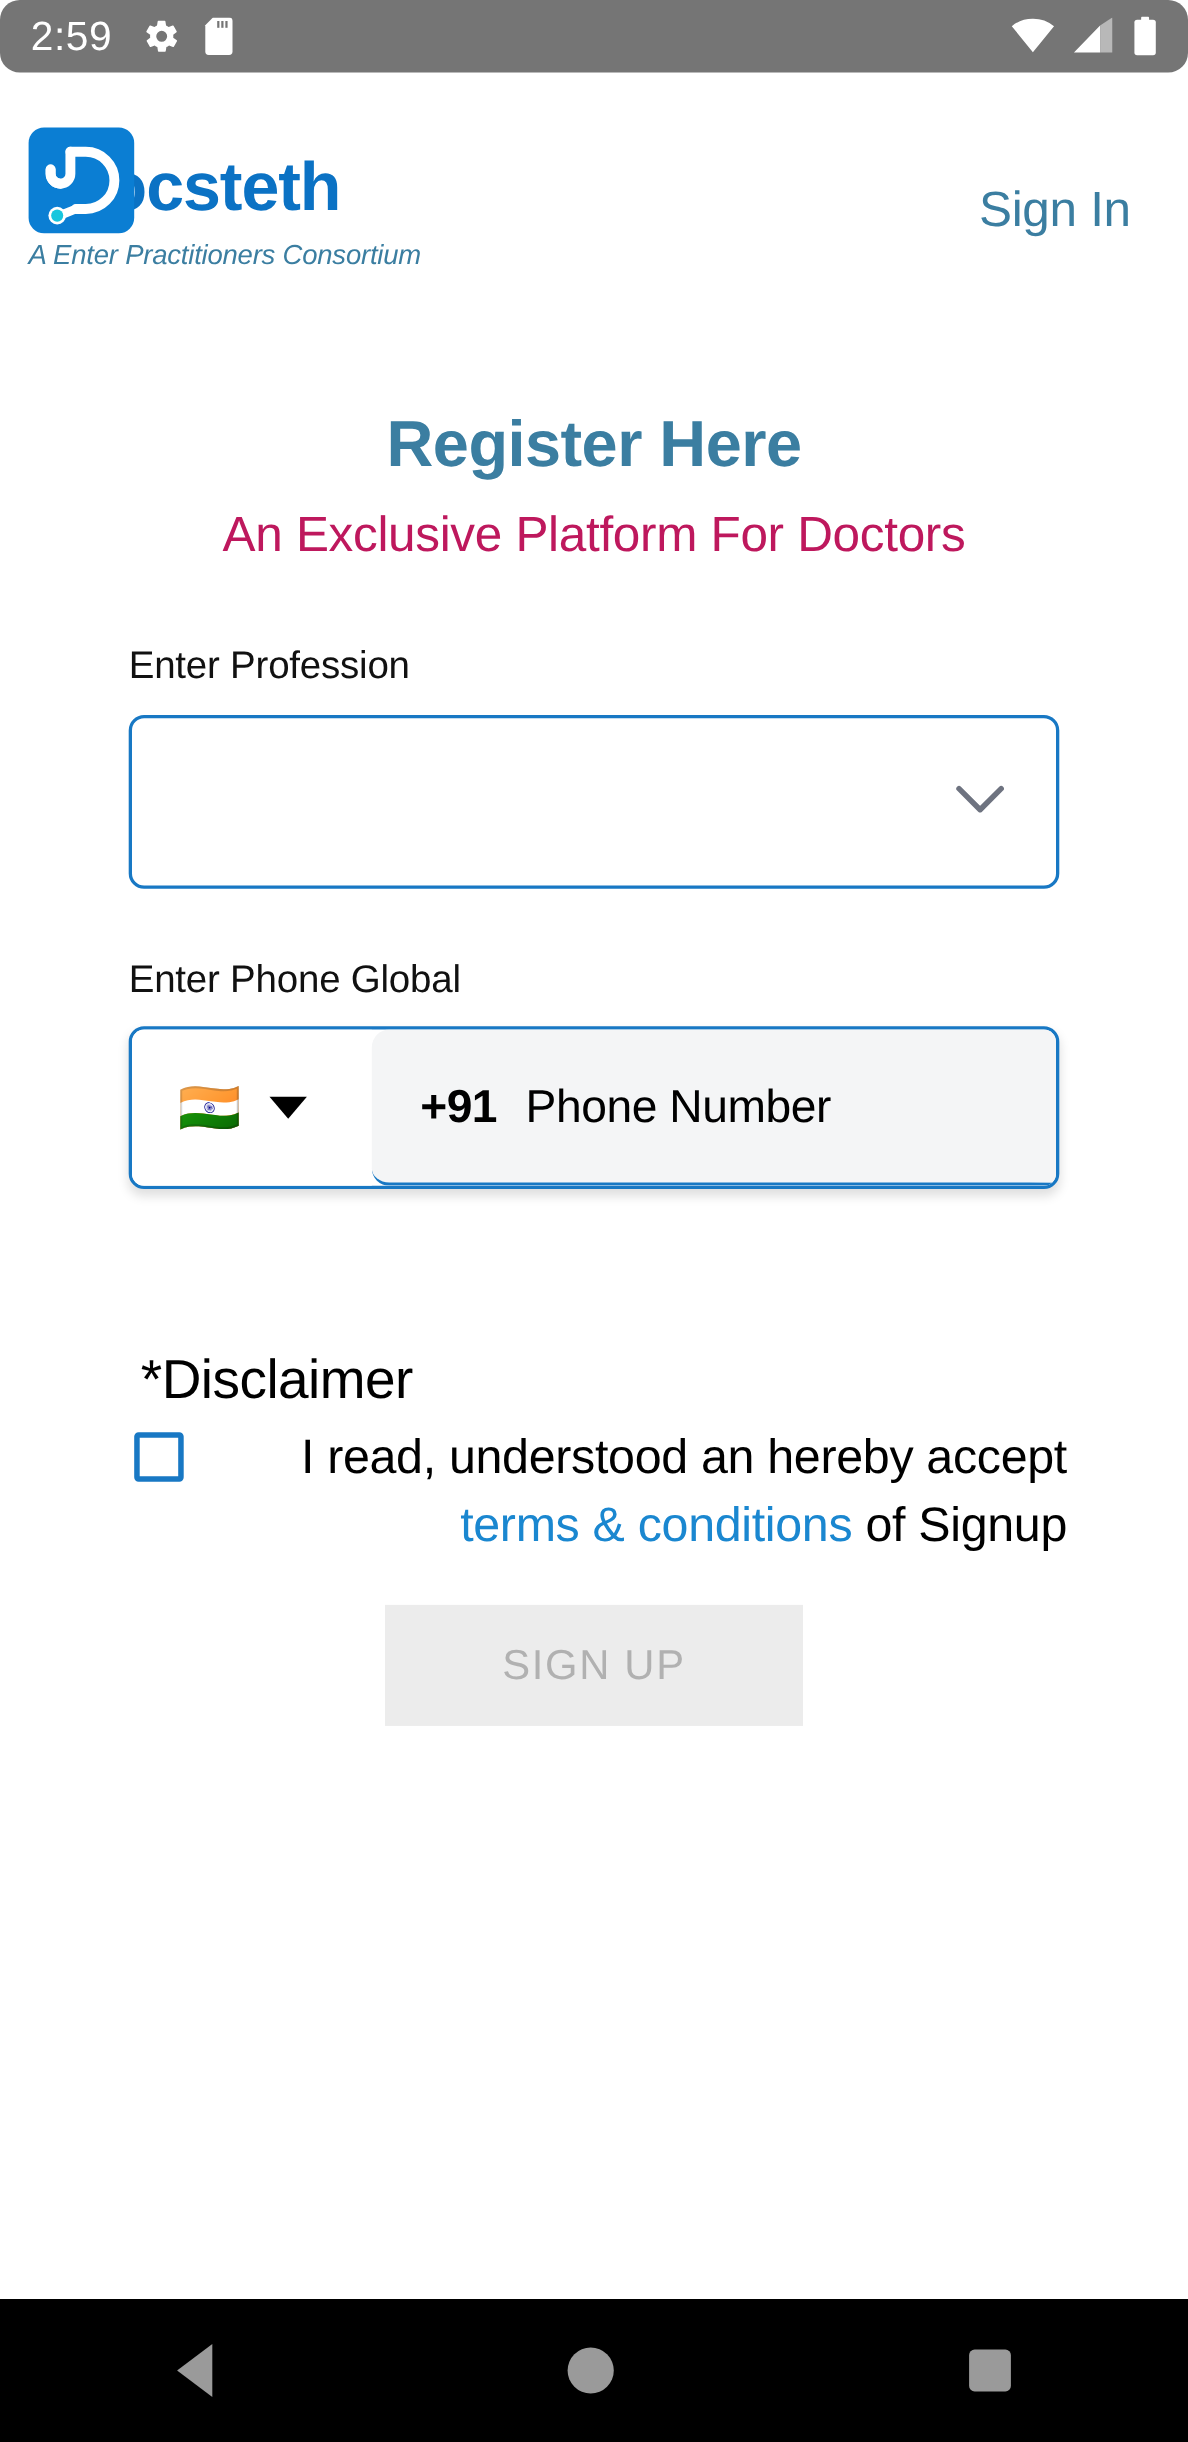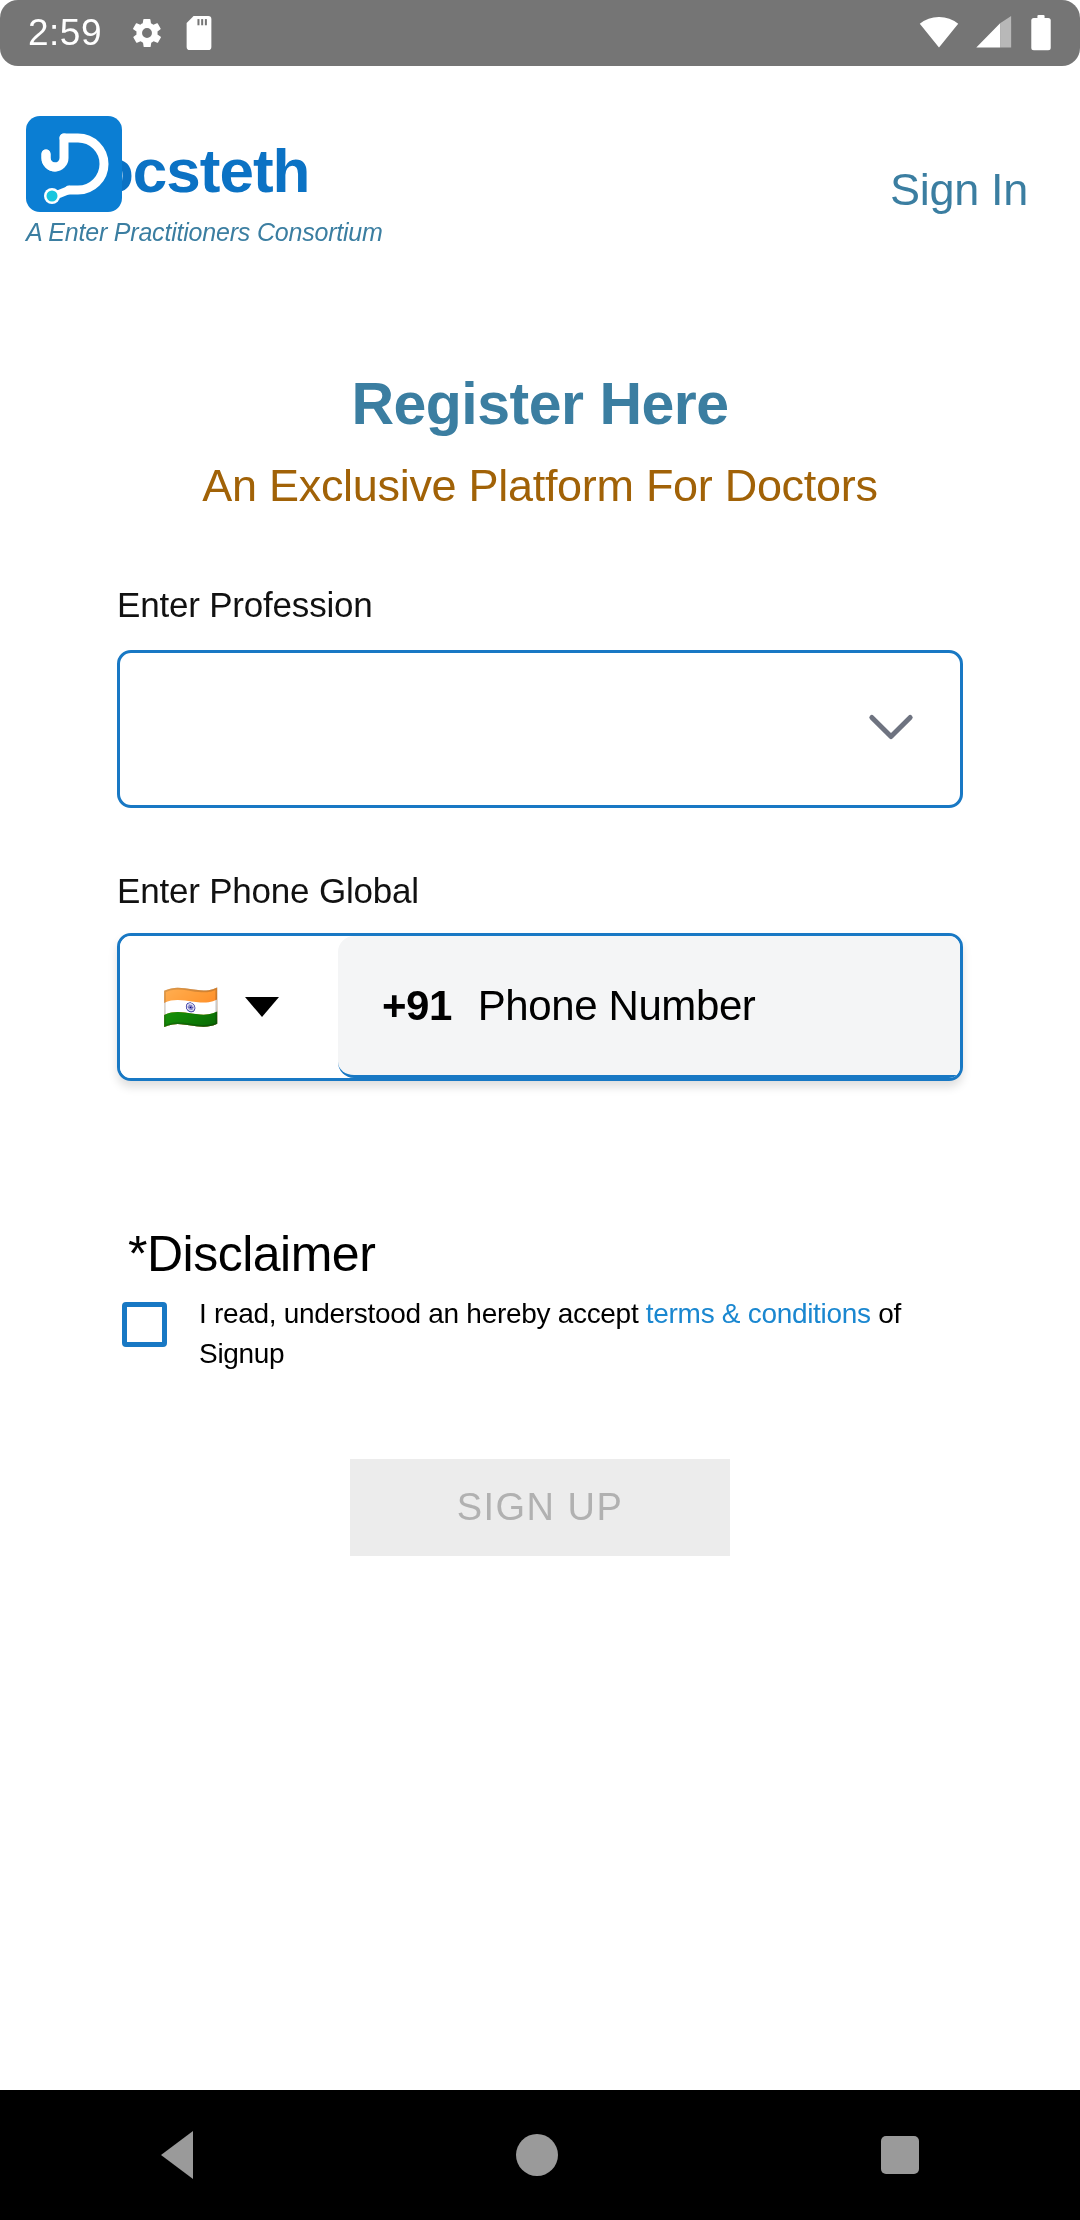--- a/index.html
+++ b/index.html
@@ -82,21 +82,21 @@
   }
   .title-main {
     font-size:59px;
     font-weight:bold;
     color:#3b7ea1;
     letter-spacing:-0.5px;
   }
   .title-sub {
     margin-top:22px;
     font-size:45px;
-    color:#a16207;
+    color:#be185d;
     letter-spacing:-0.3px;
   }
 
   
   .form { position:absolute; top:585px; left:0; width:1080px; }
 
   .field-label {
     margin-left:117px;
     font-size:35px;
     color:#111111;
@@ -182,32 +182,33 @@
     width:45px; height:45px;
     border:5px solid #1878c4;
     border-radius:4px;
     background:#ffffff;
     flex:0 0 auto;
     margin-top:8px;
     cursor:pointer;
   }
   .disc-text {
     margin-left:32px;
-    font-size:28px;
+    font-size:44px;
     line-height:1.42;
     color:#000000;
     letter-spacing:-0.3px;
+    text-align:right;
   }
   .tc-link { color:#1a87d0; cursor:pointer; }
 
   
   .signup-btn {
     position:absolute;
     top:1459px; left:350px;
-    width:380px; height:97px;
+    width:380px; height:110px;
     background:#ececec;
     border:none;
     color:#b1b1b1;
     font-size:38px;
     letter-spacing:1.5px;
     font-family:"Liberation Sans", sans-serif;
     cursor:default;
   }
 
   

